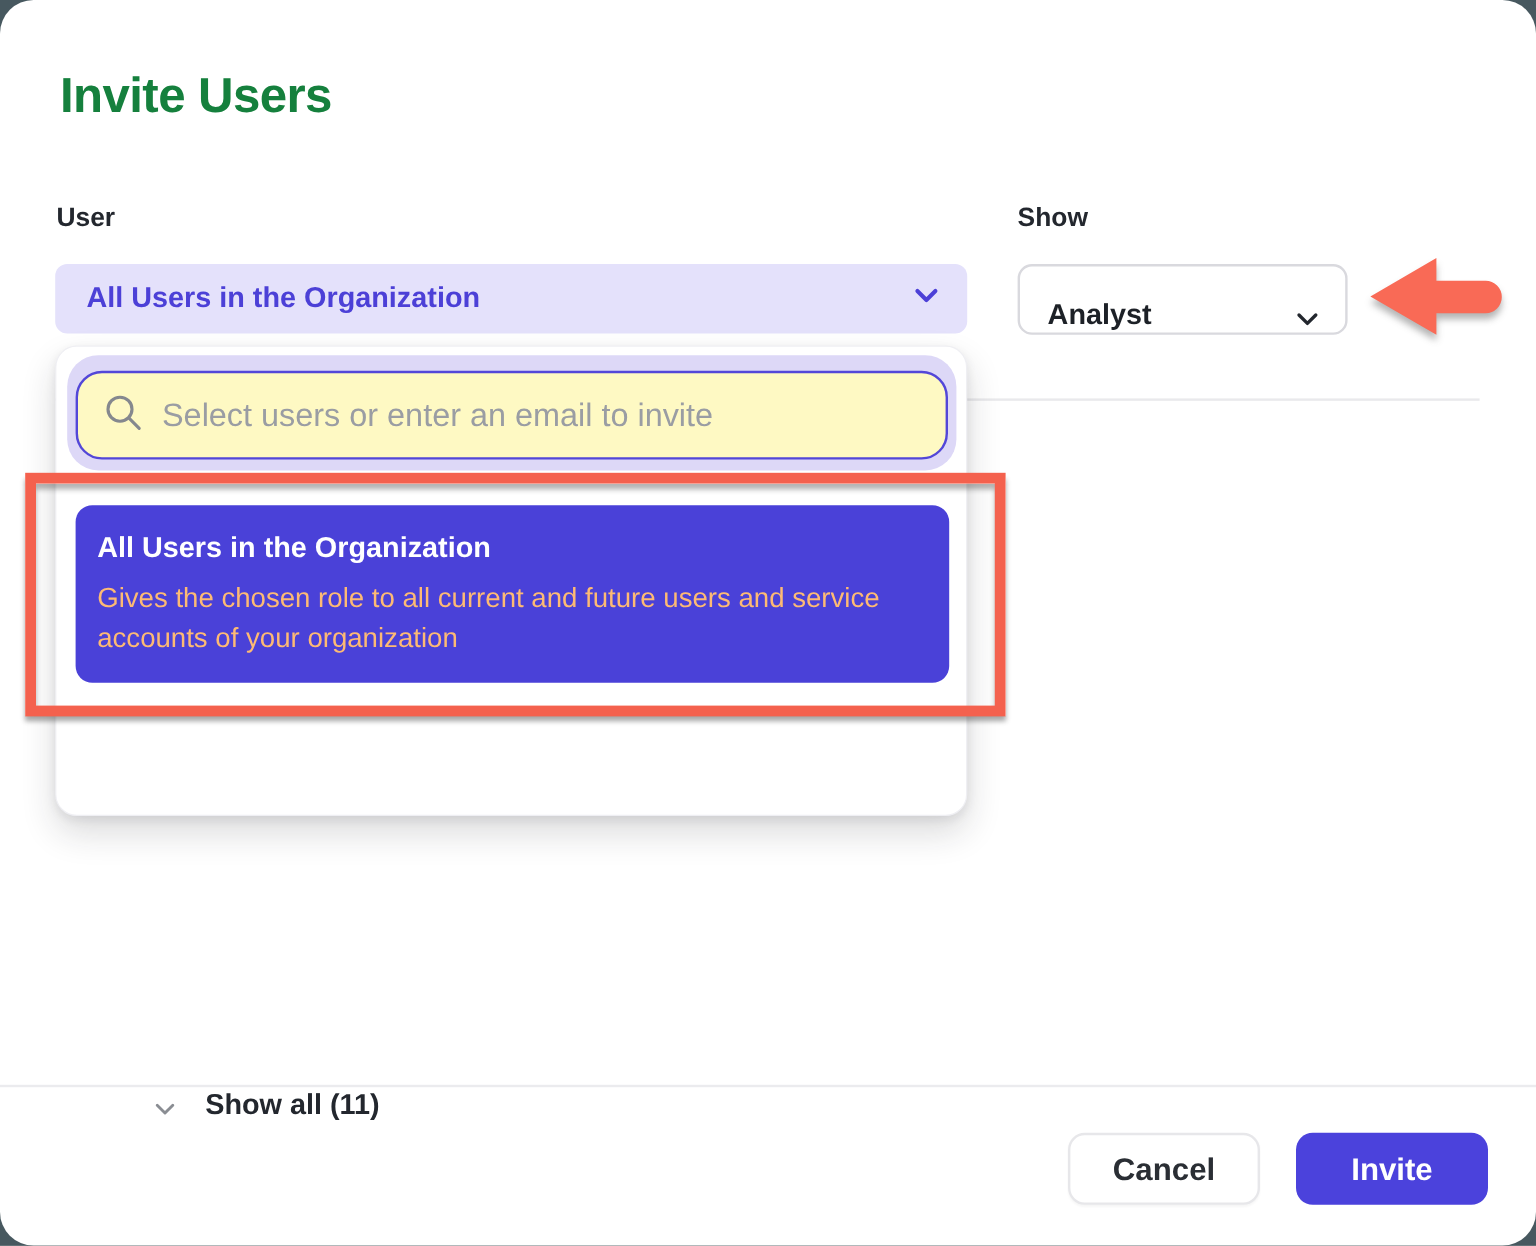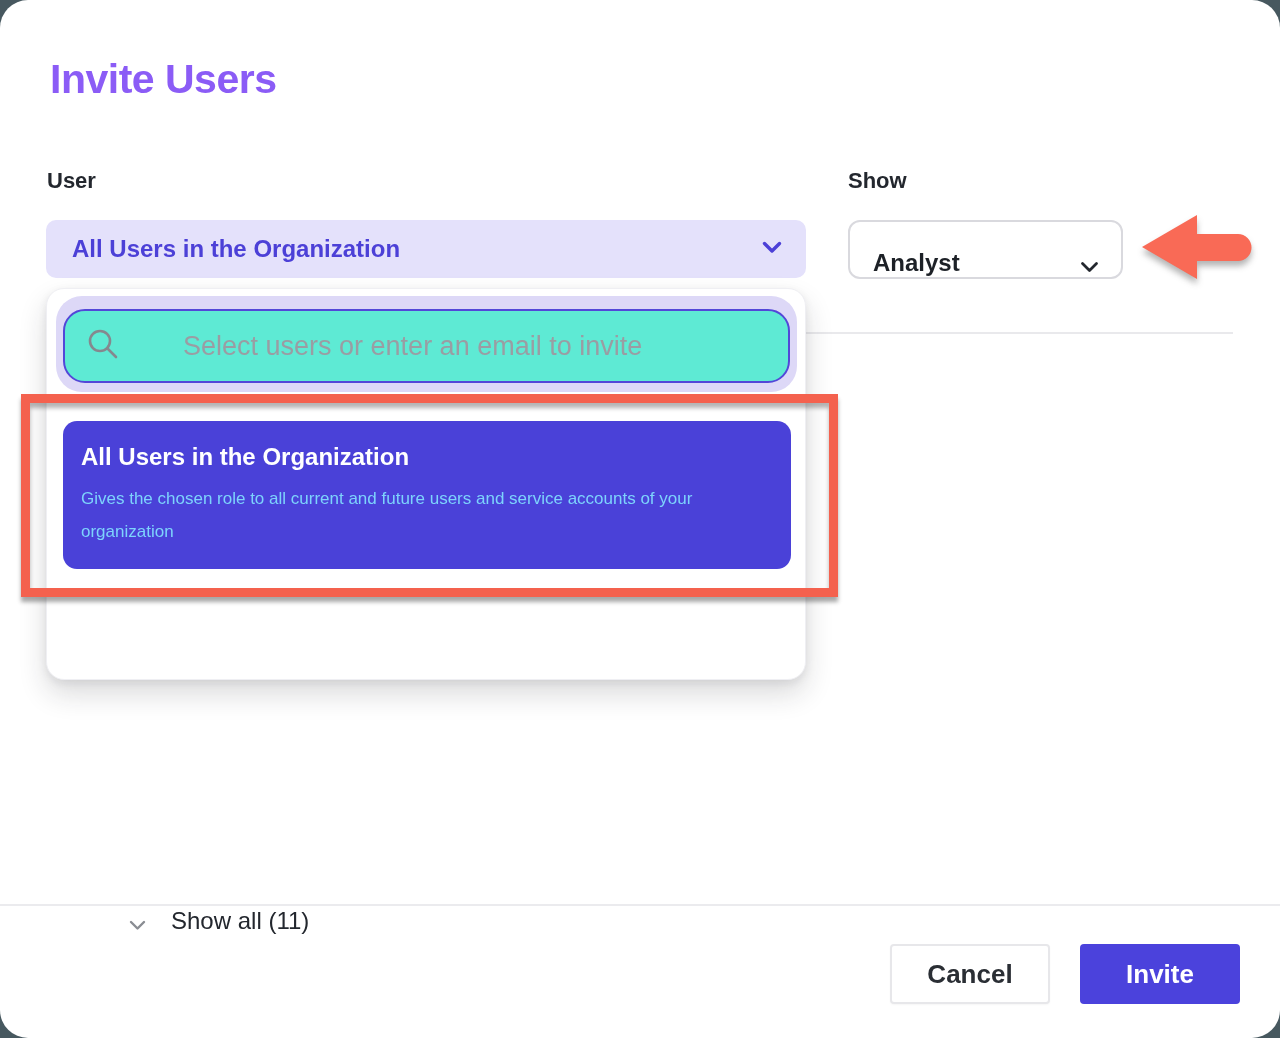--- a/index.html
+++ b/index.html
@@ -11,21 +11,21 @@
   }
   .modal {
     position: absolute; left: 0; top: 0;
     width: 1280px; height: 1038px;
     background: #ffffff;
     border-radius: 28px;
     overflow: hidden;
   }
   .page-title {
     position: absolute; left: 50px; top: 56px;
-    font-size: 41px; font-weight: 800; color: #8b5cf6;
+    font-size: 41px; font-weight: 800; color: #15803d;
     letter-spacing: -0.5px;
   }
   .field-label {
     position: absolute;
     font-size: 22px; font-weight: 700; color: #23272e;
   }
   .user-label { left: 47px; top: 168px; }
   .role-label { left: 848px; top: 168px; }
 
   
@@ -81,25 +81,24 @@
     z-index: 2;
   }
   .search-halo {
     position: absolute; left: 9px; top: 7px;
     width: 741px; height: 96px;
     background: #ddd8f7; border-radius: 26px;
   }
   .search-box {
     position: absolute; left: 7px; top: 13px;
     width: 727px; height: 74px;
-    background: #5eead4;
+    background: #fef9c3;
     border: 2.5px solid #5347d8; border-radius: 22px;
     display: flex; align-items: center;
     padding: 0 20px 0 22px;
-    gap: 48px;
   }
   .search-icon-svg { flex: 0 0 auto; margin-right: 16px; }
   .search-input {
     flex: 1; border: none; outline: none;
     font-family: "Liberation Sans", sans-serif;
     font-size: 27px; color: #2a2e34; background: transparent;
   }
   .search-input::placeholder { color: #9a9da3; opacity: 1; }
 
   .option-tile {
@@ -108,52 +107,52 @@
     background: #4a41d8; border-radius: 14px;
     padding: 21px 24px 0 18px;
     cursor: pointer;
   }
   .option-title {
     font-size: 24px; font-weight: 700; color: #ffffff;
     line-height: 30px;
   }
   .option-desc {
     margin-top: 10px; max-width: 684px;
-    font-size: 17px; font-weight: 400; color: #7dd3fc;
+    font-size: 23px; font-weight: 400; color: #fdba74;
     line-height: 33px;
   }
   .show-all-row {
     position: absolute; left: 0; top: 610px;
     height: 48px; width: 400px;
     display: flex; align-items: center;
     cursor: pointer;
   }
   .show-all-chevron { position: absolute; left: 82px; top: 18px; }
   .show-all-label {
     position: absolute; left: 124px; top: 8px;
-    font-size: 24px; font-weight: 400; color: #23272e;
+    font-size: 24px; font-weight: 700; color: #23272e;
   }
 
   
   .red-rect {
     position: absolute; left: 21px; top: 394px;
     width: 817px; height: 203px;
     border: 9px solid #f4614e;
     box-shadow: 0 5px 4px rgba(40,40,40,0.4), inset 0 5px 4px rgba(40,40,40,0.35);
     z-index: 3; pointer-events: none;
   }
 
   
   .footer-divider {
     position: absolute; left: 0; top: 904px;
     width: 1280px; height: 2px; background: #ebebee;
   }
   .btn {
     position: absolute; top: 944px; height: 60px;
-    border-radius: 4px;
+    border-radius: 14px;
     font-family: "Liberation Sans", sans-serif;
     font-size: 26px; cursor: pointer;
     display: flex; align-items: center; justify-content: center;
   }
   .btn-cancel {
     left: 890px; width: 160px;
     background: #ffffff; border: 2px solid #e7e7ea;
     color: #2a2e34; font-weight: 600;
     box-shadow: 0 1px 2px rgba(0,0,0,0.04);
   }

